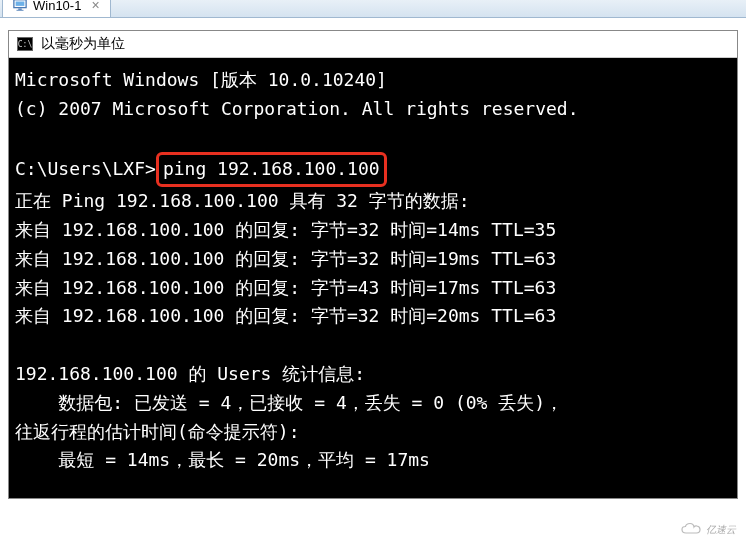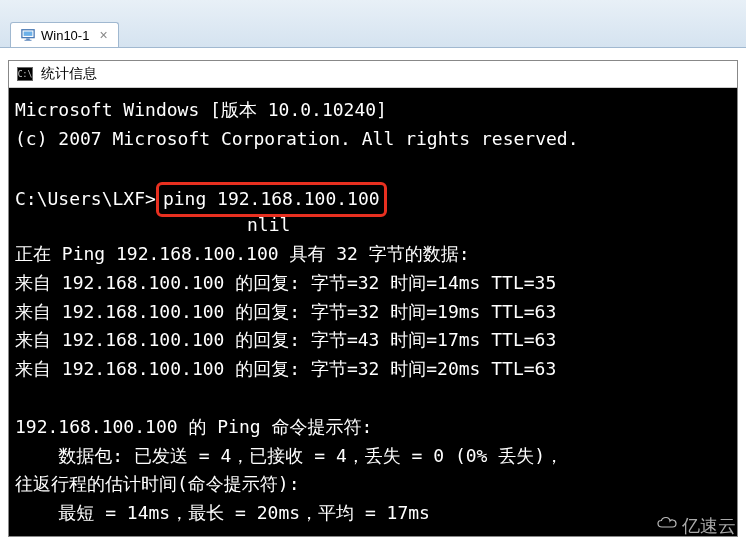--- a/index.html
+++ b/index.html
@@ -1,27 +1,27 @@
 <!DOCTYPE html>
 <html><head>
   <meta charset="utf-8">
   <style>
     * { margin: 0; padding: 0; box-sizing: border-box; }
     body { font-family: "Microsoft YaHei", sans-serif; background: #fff; width: 746px; height: 544px; overflow: hidden; position: relative; }
-    .tab-bar { background: linear-gradient(#e8f0f7, #d5e3f0); border-bottom: 1px solid #a0b8d0; height: 48px; display: flex; align-items: flex-end; padding-left: 10px; }
+    .tab-bar { background: linear-gradient(#e8f0f7, #d5e3f0); border-bottom: 1px solid #a0b8d0; height: 18px; display: flex; align-items: flex-end; padding-left: 2px; }
     .tab { background: #fff; border: 1px solid #a0b8d0; border-bottom: none; padding: 4px 10px; display: flex; align-items: center; gap: 6px; font-size: 13px; border-radius: 3px 3px 0 0; }
     .tab-icon { width: 14px; height: 14px; }
     .tab-close { color: #888; font-size: 14px; margin-left: 4px; cursor: pointer; }
     .cmd-window { border: 1px solid #888; margin: 12px 8px 0 8px; background: #fff; }
     .cmd-titlebar { background: #fff; border-bottom: 1px solid #ccc; padding: 4px 8px; display: flex; align-items: center; gap: 8px; font-size: 14px; }
     .cmd-icon { width: 16px; height: 14px; background: #000; display: inline-flex; align-items: center; justify-content: center; font-size: 8px; color: #ccc; font-family: monospace; border: 1px solid #666; }
     .terminal { background: #000; color: #fff; font-family: "NSimSun", "SimSun", monospace; font-size: 18px; line-height: 1.6; padding: 8px 6px; min-height: 440px; white-space: pre; overflow: hidden; }
     .highlight-box { border: 3px solid #e83020; border-radius: 6px; padding: 0 4px; display: inline-block; }
     .prompt-line { white-space: nowrap; margin-top: 36px; }
-    .watermark { position: absolute; bottom: 6px; right: 10px; display: flex; gap: 4px; color: #aaa; font-size: 18px; }
+    .watermark { position: absolute; bottom: 6px; right: 10px; display: flex; align-items: center; gap: 4px; color: #aaa; font-size: 10px; font-style: italic; }
     .wm-icon { color: #bbb; }
     .cursor-text { display: block; margin-left: 232px; margin-top: -6px; }
   </style>
 </head>
 <body>
 
 <div class="tab-bar">
   <div class="tab">
     <svg class="tab-icon" viewBox="0 0 16 16">
       <rect x="1" y="2" width="14" height="9" fill="none" stroke="#4a7ab5" stroke-width="1.5"></rect>
@@ -30,33 +30,33 @@
       <rect x="4" y="13.5" width="8" height="1" fill="#4a7ab5"></rect>
     </svg>
     <span>Win10-1</span>
     <span class="tab-close">×</span>
   </div>
 </div>
 
 <div class="cmd-window">
   <div class="cmd-titlebar">
     <span class="cmd-icon">C:\</span>
-    <span>统计信息</span>
+    <span>以毫秒为单位</span>
   </div>
   <div class="terminal"><span>Microsoft Windows [版本 10.0.10240]</span>
 <span>(c) 2007 Microsoft Corporation. All rights reserved.</span>
 
 <span class="prompt-line"><span>C:\Users\LXF&gt;</span><span class="highlight-box"><span>ping 192.168.100.100</span></span></span>
-<span class="cursor-text">nlil</span><span>正在 Ping 192.168.100.100 具有 32 字节的数据:</span>
+<span>正在 Ping 192.168.100.100 具有 32 字节的数据:</span>
 <span>来自 192.168.100.100 的回复: 字节=32 时间=14ms TTL=35</span>
 <span>来自 192.168.100.100 的回复: 字节=32 时间=19ms TTL=63</span>
 <span>来自 192.168.100.100 的回复: 字节=43 时间=17ms TTL=63</span>
 <span>来自 192.168.100.100 的回复: 字节=32 时间=20ms TTL=63</span>
 
-<span>192.168.100.100 的 Ping 命令提示符:</span>
+<span>192.168.100.100 的 Users 统计信息:</span>
 <span>    数据包: 已发送 = 4，已接收 = 4，丢失 = 0 (0% 丢失)，</span>
 <span>往返行程的估计时间(命令提示符):</span>
 <span>    最短 = 14ms，最长 = 20ms，平均 = 17ms</span></div>
 </div>
 
 <div class="watermark">
   <span class="wm-icon">
     <svg width="22" height="14" viewBox="0 0 22 14">
       <path d="M6 11 Q2 11 2 7.5 Q2 4.5 5.5 4.5 Q6 1.5 10 1.5 Q13.5 1.5 14 5 Q15 3.5 17 4 Q20 4.5 20 7.5 Q20 11 16.5 11 Z" fill="none" stroke="#bbb" stroke-width="1.2"></path>
     </svg>

